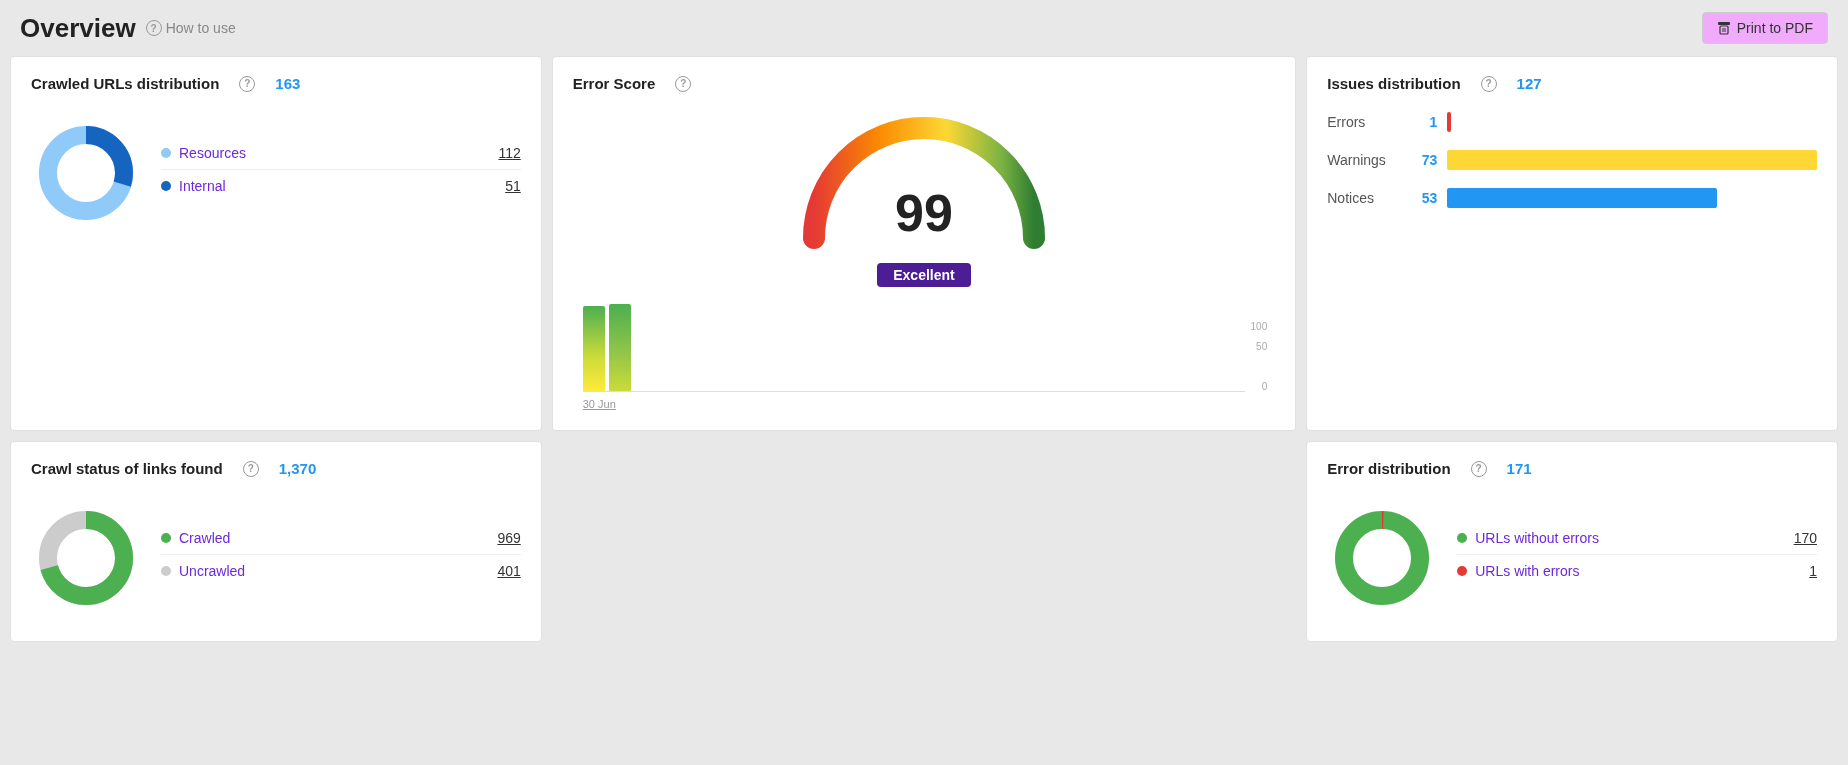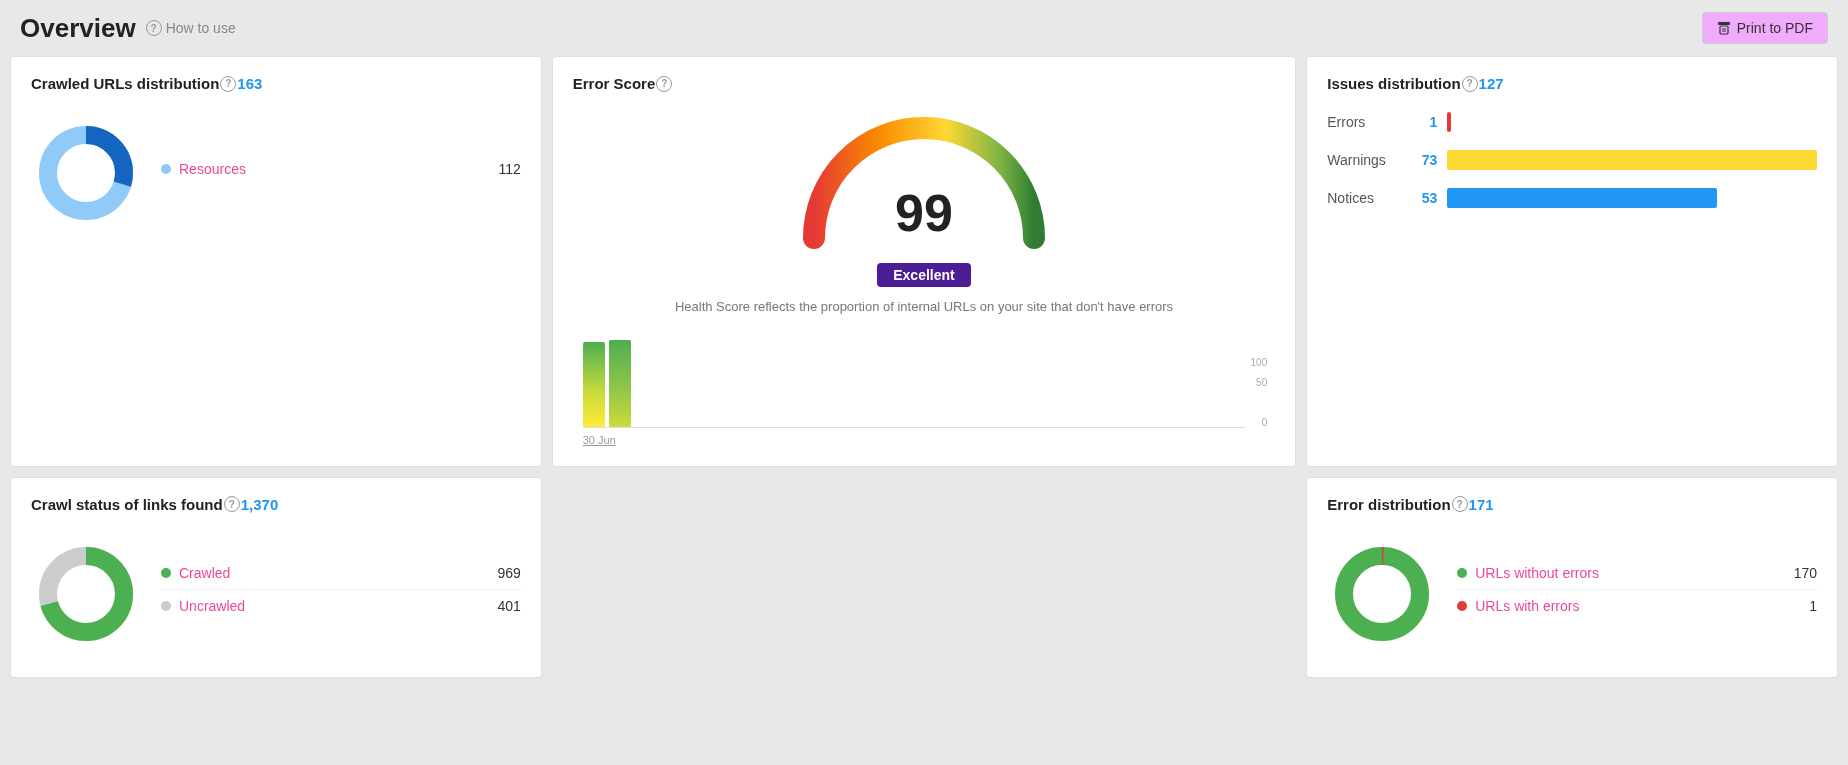--- a/index.html
+++ b/index.html
@@ -57,21 +57,21 @@
       border-radius: 4px;
       padding: 18px 20px;
       border: 1px solid #e0e0e0;
     }
     .card-title {
       font-size: 15px;
       font-weight: bold;
       color: #222;
       display: flex;
       align-items: center;
-      gap: 1px;
+      gap: 20px;
       margin-bottom: 16px;
     }
     .card-title .count {
       color: #2196F3;
       font-weight: bold;
     }
     .help-icon {
       width: 16px;
       height: 16px;
       border-radius: 50%;
@@ -103,22 +103,22 @@
       gap: 8px;
       border-bottom: 1px solid #eee;
       padding-bottom: 8px;
     }
     .legend-item:last-child { border-bottom: none; }
     .legend-dot {
       width: 10px;
       height: 10px;
       border-radius: 50%;
     }
-    .legend-label { flex: 1; color: #ec4899; }
-    .legend-value { color: #333; font-weight: normal; }
+    .legend-label { flex: 1; color: #6d28d9; }
+    .legend-value { color: #333; font-weight: normal; text-decoration: underline; }
 
     
     .health-center {
       display: flex;
       flex-direction: column;
       align-items: center;
     }
     .gauge-wrap {
       position: relative;
       width: 260px;
@@ -213,20 +213,25 @@
       <svg width="110" height="110" viewBox="0 0 110 110">
         <circle cx="55" cy="55" r="38" fill="none" stroke="#90CAF9" stroke-width="18" stroke-dasharray="239" stroke-dashoffset="0" transform="rotate(-90 55 55)"></circle>
         <circle cx="55" cy="55" r="38" fill="none" stroke="#1565C0" stroke-width="18" stroke-dasharray="239" stroke-dashoffset="168" transform="rotate(-90 55 55)"></circle>
         <circle cx="55" cy="55" r="27" fill="white"></circle>
       </svg>
       <div class="legend">
         <div class="legend-item">
           <div class="legend-dot" style="background:#90CAF9"></div>
           <span class="legend-label">Resources</span>
           <span class="legend-value">112</span>
+        </div>
+        <div class="legend-item">
+          <div class="legend-dot" style="background:#1565C0"></div>
+          <span class="legend-label">Internal</span>
+          <span class="legend-value">51</span>
         </div>
       </div>
     </div>
   </div>
 
   <div class="card">
     <div class="card-title">
       <span>Error Score</span>
       <span class="help-icon">?</span>
     </div>
@@ -246,21 +251,20 @@
 
           <path d="M 20 130 A 110 110 0 0 1 240 130" fill="none" stroke="#eee" stroke-width="22" stroke-linecap="round"></path>
 
           <path d="M 20 130 A 110 110 0 0 1 240 130" fill="none" stroke="url(#gaugeGrad)" stroke-width="22" stroke-linecap="round"></path>
 
           <circle cx="130" cy="130" r="88" fill="white"></circle>
         </svg>
         <div class="gauge-number">99</div>
       </div>
       <div class="gauge-badge">Excellent</div>
-      <div class="health-desc">Health Score reflects the proportion of internal URLs on your site that don't have errors</div>
 
       <div style="width:100%;position:relative;height:115px;">
         <div style="position:absolute;right:8px;top:4px;font-size:10px;color:#aaa;margin-top:20px;">100</div>
         <div style="position:absolute;right:8px;top:44px;font-size:10px;color:#aaa;">50</div>
         <div style="position:absolute;right:8px;top:84px;font-size:10px;color:#aaa;">0</div>
 
         <div style="position:absolute;bottom:20px;left:10px;display:flex;gap:2px;align-items:flex-end;">
 
           <svg width="60" height="88" viewBox="0 0 60 88">
             <defs>

